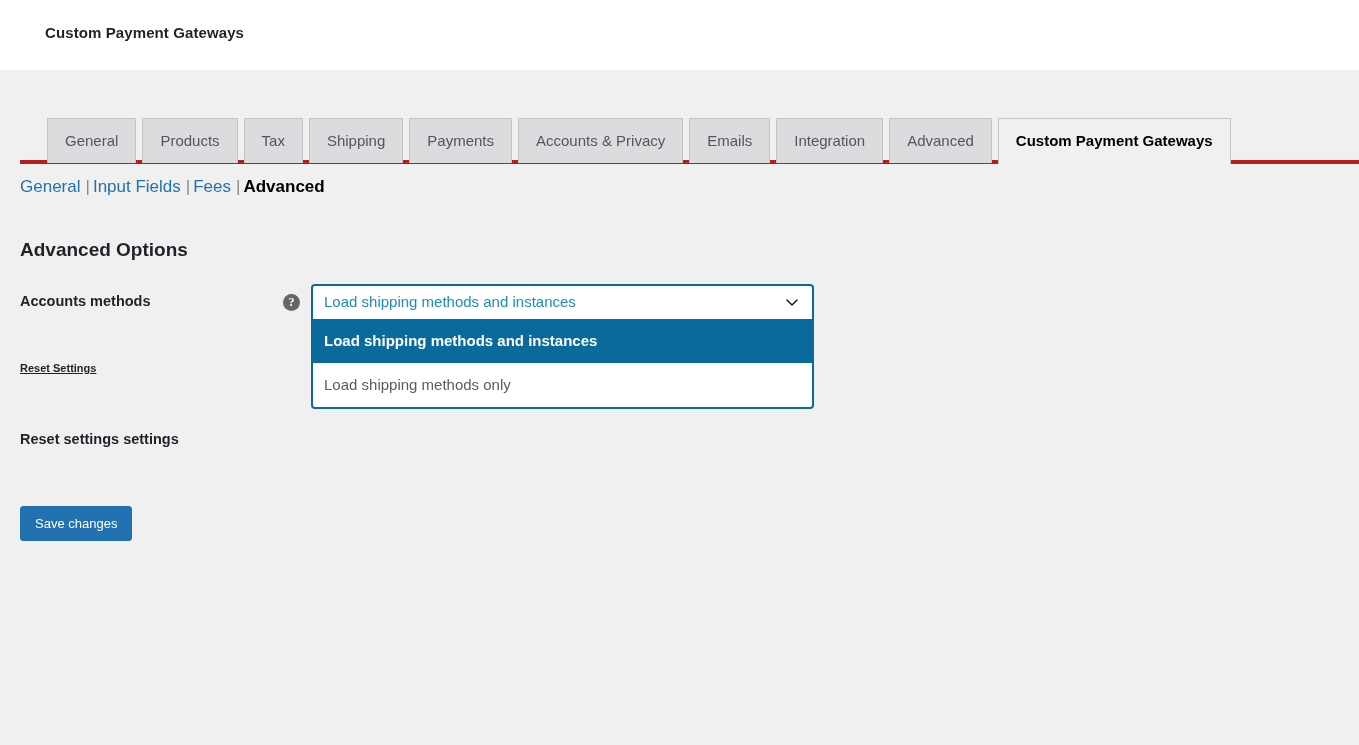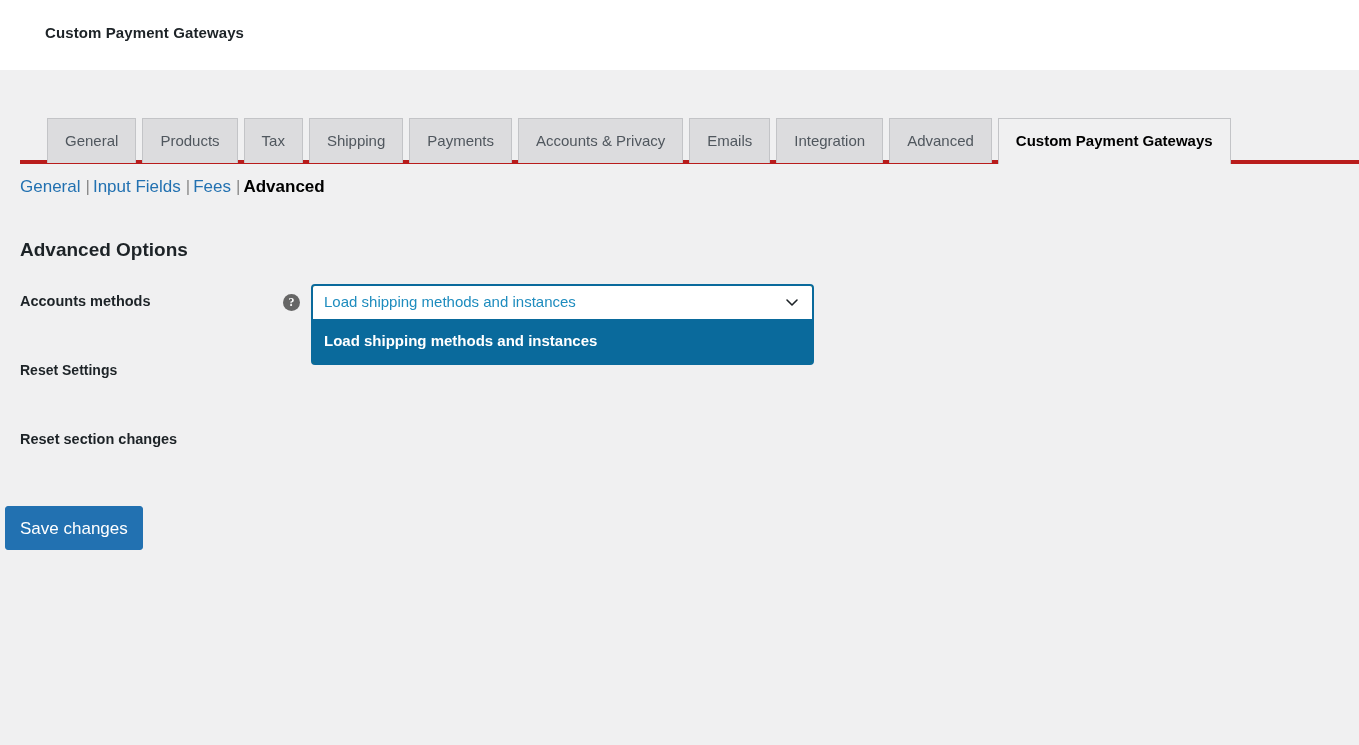--- a/index.html
+++ b/index.html
@@ -94,21 +94,21 @@
   
   .section-title {
     position: absolute;
     left: 20px;
     font-size: 19px;
     font-weight: bold;
     color: #1d2327;
     white-space: nowrap;
   }
   #adv-title { top: 239px; }
-  #reset-title { top: 362px; font-size: 14px; }
+  #reset-title { top: 362px; font-size: 11px; text-decoration: underline; }
 
   
   .field-label {
     position: absolute;
     left: 20px;
     font-size: 14.5px;
     font-weight: bold;
     color: #1d2327;
     white-space: nowrap;
   }
@@ -181,28 +181,28 @@
   }
   .select-option.selected {
     background: #0a6a9c;
     color: #ffffff;
     font-weight: bold;
   }
 
   
   .save-btn {
     position: absolute;
-    left: 5px; top: 506px;
-    height: 44px;
+    left: 20px; top: 506px;
+    height: 35px;
     padding: 0 14px;
     background: #2271b1;
     border: 1px solid #2271b1;
     border-radius: 3px;
     color: #ffffff;
-    font-size: 17px;
+    font-size: 13px;
     font-family: "Liberation Sans", sans-serif;
     cursor: pointer;
     line-height: 33px;
   }
 </style>
 </head>
 <body>
 
 <div class="admin-header">
   <div class="page-heading">Custom Payment Gateways</div>
@@ -233,20 +233,21 @@
   <div class="select-display">
     <span>Load shipping methods and instances</span>
     <span class="chevron">
       <svg width="16" height="16" viewBox="0 0 16 16" aria-hidden="true">
         <path d="M3 6 L8 11 L13 6" fill="none" stroke="#1d2327" stroke-width="1.6" stroke-linecap="round" stroke-linejoin="round"></path>
       </svg>
     </span>
   </div>
   <ul class="select-list">
     <li class="select-option selected">Load shipping methods and instances</li>
+    <li class="select-option">Load shipping methods only</li>
   </ul>
 </div>
 
 <div class="section-title" id="reset-title">Reset Settings</div>
 
-<div class="field-label" id="label-reset">Reset section changes</div>
+<div class="field-label" id="label-reset">Reset settings settings</div>
 
 <button class="save-btn">Save changes</button>
 
 </body></html>

